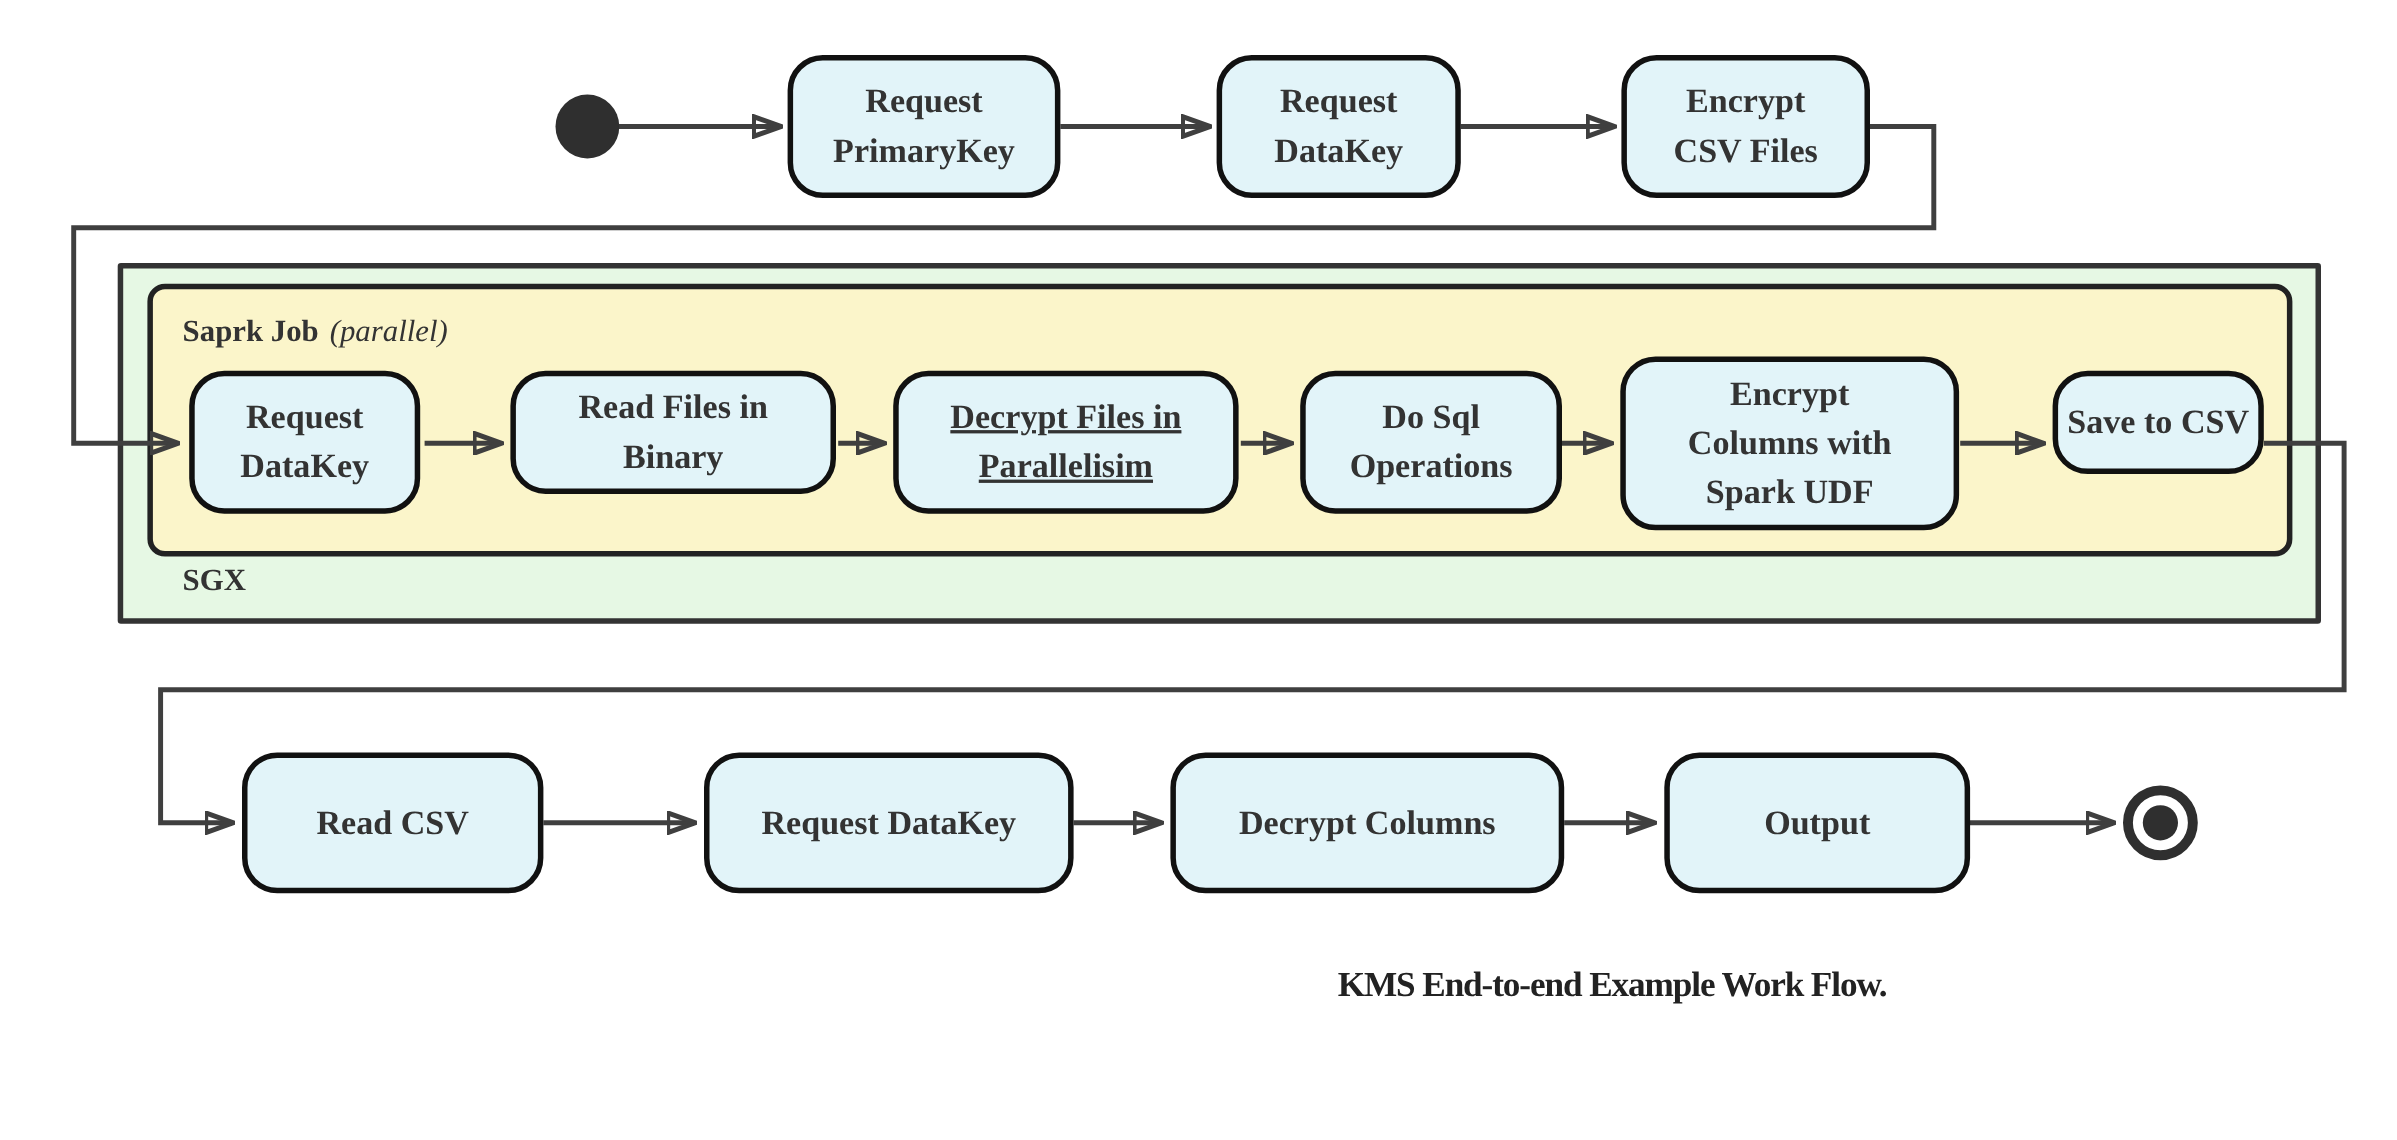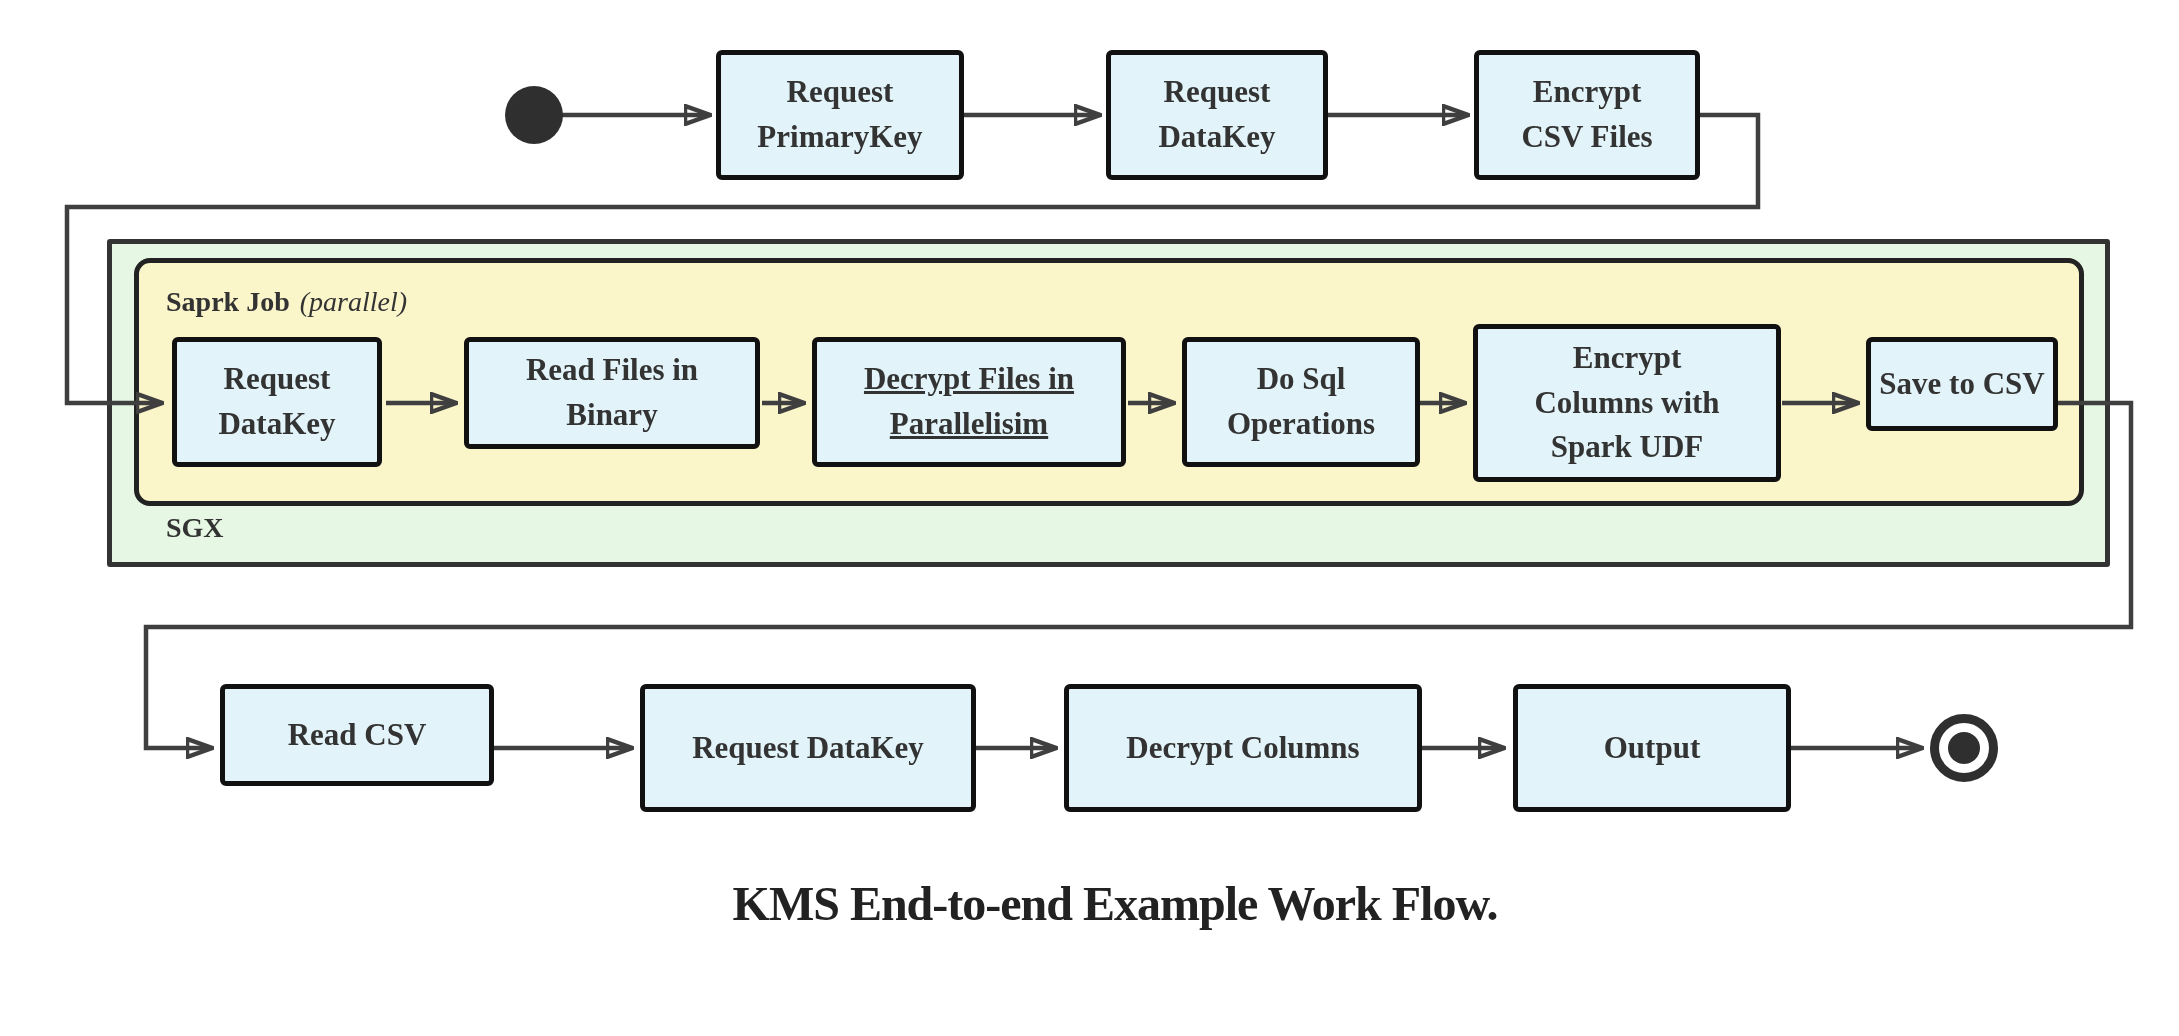--- a/index.html
+++ b/index.html
@@ -27,21 +27,21 @@
     position:absolute;z-index:1;
     font-size:28px;font-weight:bold;color:var(--text,#333);
     white-space:nowrap;
   }
   .cluster-label .annotation{font-weight:normal;font-style:italic;margin-left:10px;}
 
   .node{
     position:absolute;box-sizing:border-box;z-index:3;
     background:var(--node-fill,#e2f4f9);
     border:5px solid var(--node-border,#111);
-    border-radius:6px;
+    border-radius:32px;
     display:flex;align-items:center;justify-content:center;
     text-align:center;
     font-size:31px;font-weight:bold;line-height:1.45;
     white-space:pre-line;
     color:var(--text,#333);
   }
 
   .start-dot{
     position:absolute;z-index:3;
     width:58px;height:58px;border-radius:50%;
@@ -50,21 +50,21 @@
   .end-node{
     position:absolute;z-index:3;box-sizing:border-box;
     width:68px;height:68px;border-radius:50%;
     border:9px solid #2f2f2f;background:#fff;
     display:flex;align-items:center;justify-content:center;
   }
   .end-node .dot{width:32px;height:32px;border-radius:50%;background:#2f2f2f;}
 
   .diagram-title{
     position:absolute;left:515px;top:876px;width:1200px;z-index:1;
-    text-align:center;font-size:48px;font-weight:bold;color:#222;
+    text-align:right;font-size:32px;font-weight:bold;color:#222;
     letter-spacing:-1px;
   }
 </style>
 </head>
 <body>
 
 <div class="canvas">
 
   <div class="container green" style="left:107px;top:239px;width:2003px;height:328px;"></div>
   <div class="container yellow" style="left:134px;top:258px;width:1950px;height:248px;"></div>
@@ -116,20 +116,20 @@
 Binary</div>
   <div class="node" style="left:812px;top:337px;width:314px;height:130px;text-decoration:underline;">Decrypt Files in
 Parallelisim</div>
   <div class="node" style="left:1182px;top:337px;width:238px;height:130px;">Do Sql
 Operations</div>
   <div class="node" style="left:1473px;top:324px;width:308px;height:158px;">Encrypt
 Columns with
 Spark UDF</div>
   <div class="node" style="left:1866px;top:337px;width:192px;height:94px;">Save to CSV</div>
 
-  <div class="node" style="left:220px;top:684px;width:274px;height:102px;">Read CSV</div>
+  <div class="node" style="left:220px;top:684px;width:274px;height:128px;">Read CSV</div>
   <div class="node" style="left:640px;top:684px;width:336px;height:128px;">Request DataKey</div>
   <div class="node" style="left:1064px;top:684px;width:358px;height:128px;">Decrypt Columns</div>
   <div class="node" style="left:1513px;top:684px;width:278px;height:128px;">Output</div>
 
   <div class="diagram-title">KMS End-to-end Example Work Flow.</div>
 
 </div>
 
 </body></html>

